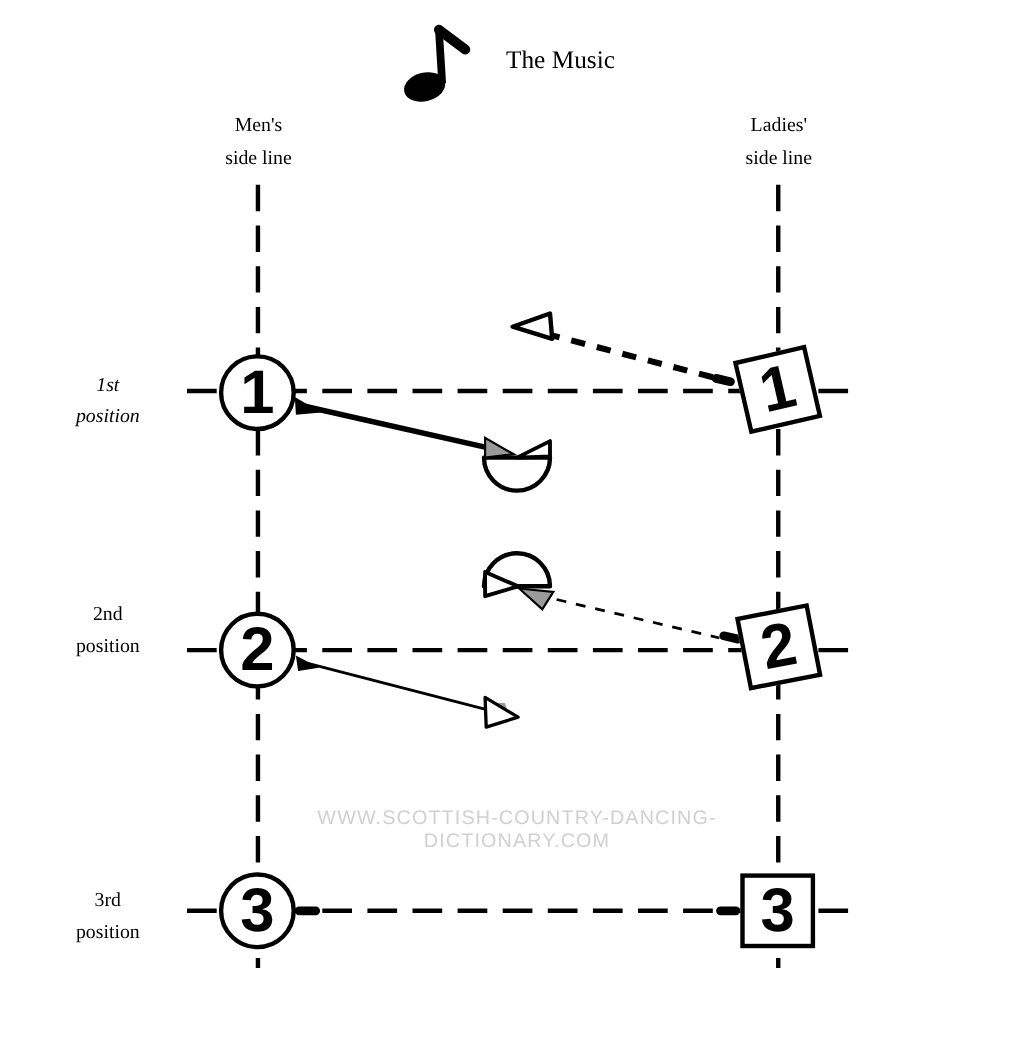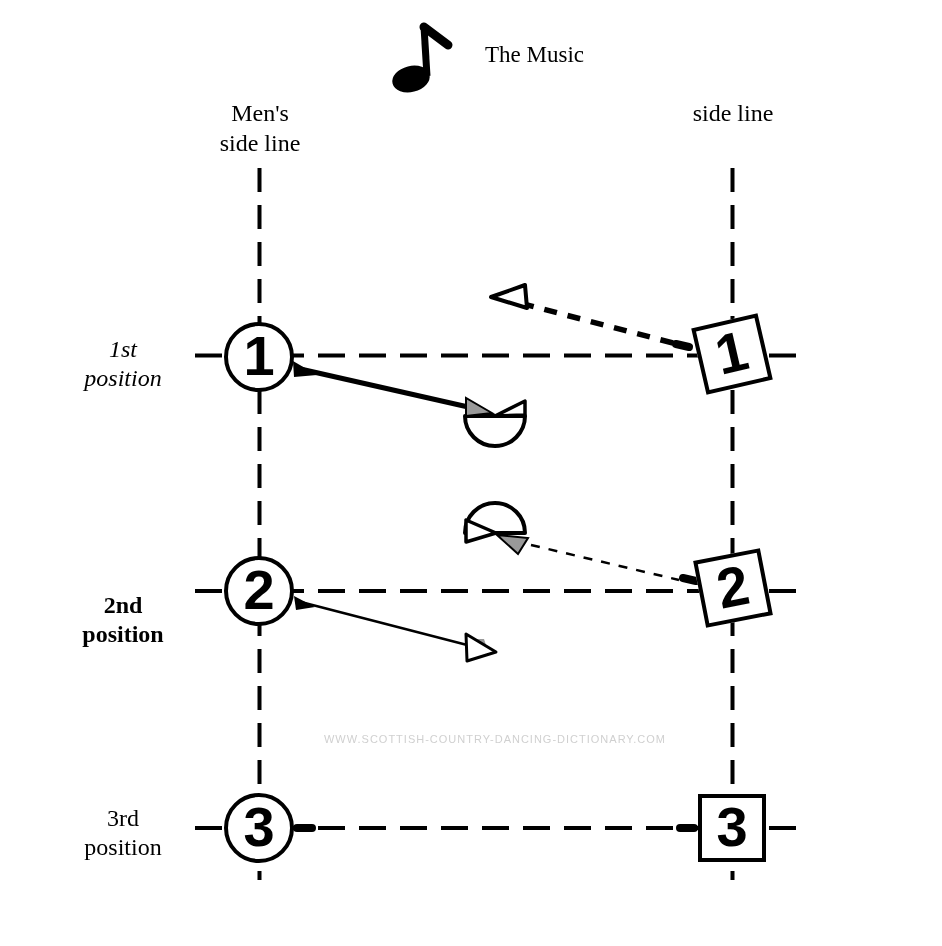--- a/index.html
+++ b/index.html
@@ -1,46 +1,46 @@
 <!DOCTYPE html>
 <html><head>
 <meta charset="utf-8">
 <style>
   html,body{margin:0;padding:0;background:#fff;}
   .canvas{
     position:relative;width:796px;height:946px;background:#ffffff;
-    font-family:"Liberation Serif",serif;color:#000;overflow:hidden;margin-left:25px;
+    font-family:"Liberation Serif",serif;color:#000;overflow:hidden;
   }
   .gfx{position:absolute;left:0;top:0;}
-  .label{position:absolute;text-align:center;font-size:24px;line-height:30px;color:#000;}
+  .label{position:absolute;text-align:center;font-size:18px;line-height:30px;color:#000;}
   .title-label{position:absolute;left:460px;top:42px;font-size:23px;color:#000;}
   .sideline{width:160px;}
   .sideline.men{left:155px;top:98px;}
   .sideline.ladies{left:628px;top:98px;}
   .pos-label{width:130px;left:33px;line-height:29px;}
   .pos-1{top:335px;font-style:italic;}
-  .pos-2{top:591px;font-weight:bold;}
+  .pos-2{top:544px;}
   .pos-3{top:804px;}
   .dancer{
     position:absolute;display:flex;align-items:center;justify-content:center;
     background:#fff;border:4px solid #000;box-sizing:content-box;
     font-family:"Liberation Sans",sans-serif;font-weight:bold;font-size:56px;line-height:1;
   }
   .dancer .num{transform:translateY(-1px);}
   .circle{width:62px;height:62px;border-radius:50%;}
   .square{width:60px;height:60px;}
   .c1{left:199px;top:322px;}
   .c2{left:199px;top:556px;}
   .c3{left:199px;top:793px;}
   .s1{left:673px;top:320px;transform:rotate(-13deg);}
   .s2{left:674px;top:554px;transform:rotate(-11deg);}
   .s3{left:673px;top:794px;}
   .watermark{
     position:absolute;left:236px;top:733px;width:468px;text-align:center;
-    font-family:"Liberation Sans",sans-serif;font-size:11px;letter-spacing:1px;color:#d0d0d0;
+    font-family:"Liberation Sans",sans-serif;font-size:18px;letter-spacing:1px;color:#d0d0d0;
   }
 </style>
 </head>
 <body>
 
 <div class="canvas">
 
   <svg class="gfx" width="942" height="946" viewBox="0 0 942 946">
 
     <line x1="234.5" y1="168" x2="234.5" y2="880" stroke="#000" stroke-width="4" stroke-dasharray="24 13"></line>
@@ -91,20 +91,21 @@
   </svg>
 
   <div class="title-label">The Music</div>
 
   <div class="label sideline men">
     <div>Men's</div>
     <div>side line</div>
   </div>
 
   <div class="label sideline ladies">
+    <div>Ladies'</div>
     <div>side line</div>
   </div>
 
   <div class="label pos-label pos-1">
     <div>1st</div>
     <div>position</div>
   </div>
   <div class="label pos-label pos-2">
     <div>2nd</div>
     <div>position</div>

